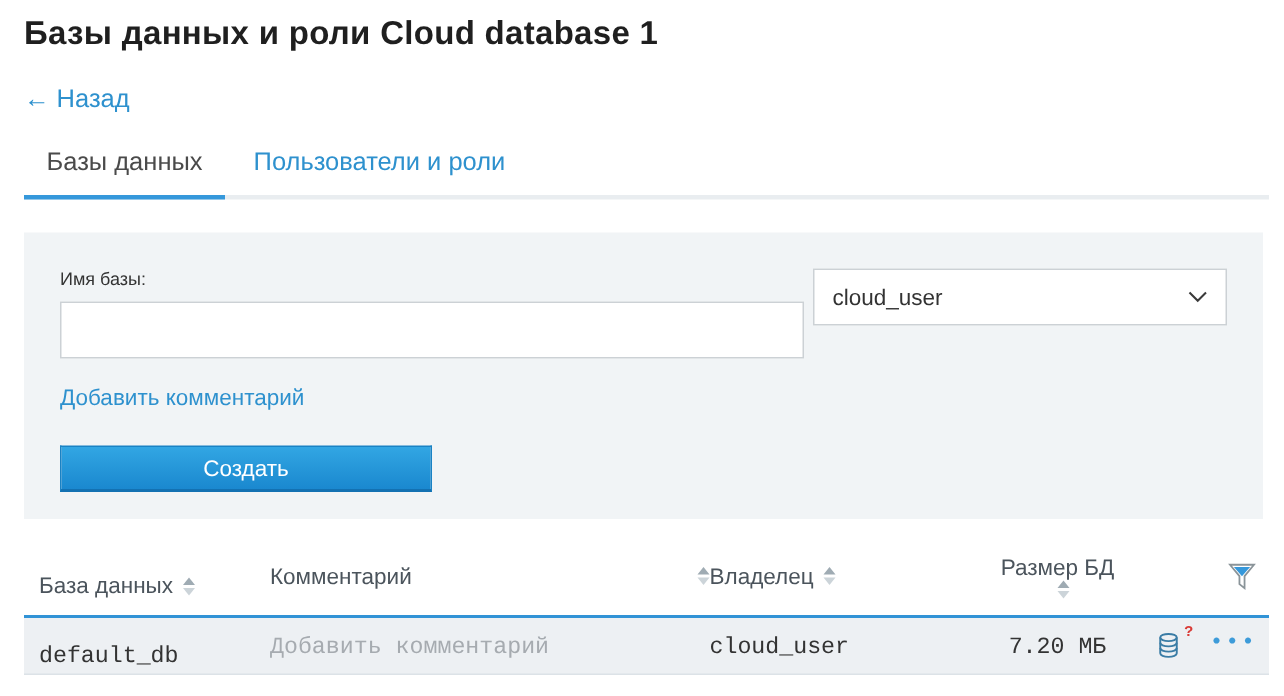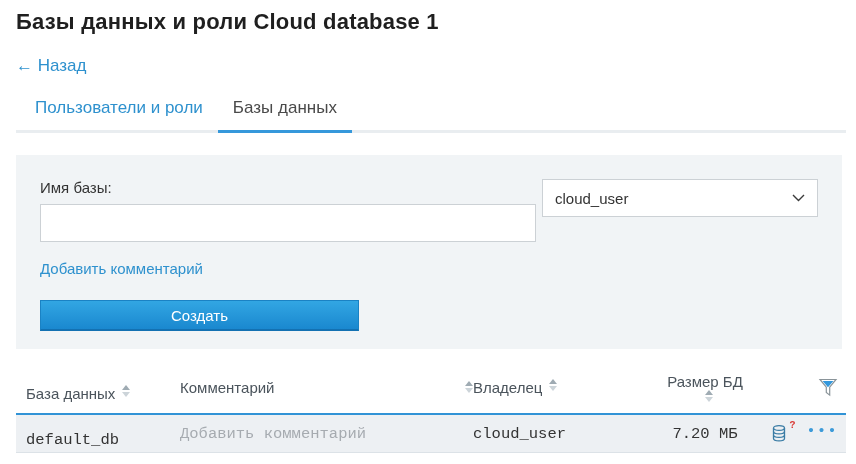--- a/index.html
+++ b/index.html
@@ -47,21 +47,21 @@
   }
   .tab.inactive { color: #2e91ce; margin-left: 4px; }
 
   
   .panel {
     margin: 22px 14px 0 16px;
     background: #f1f4f6;
     padding: 24px 24px 18px 24px;
   }
   .panel-row { display: flex; justify-content: space-between; }
-  .field-label { font-size: 15px; color: #333; margin-bottom: 8px; }
+  .field-label { font-size: 12px; color: #333; margin-bottom: 8px; }
   .col-left  { width: 496px; }
   .col-right { width: 276px; }
   .text-input {
     width: 496px; height: 38px;
     border: 1px solid #ccd1d5;
     background: #fff;
     padding: 0 12px;
     font-size: 15px;
     font-family: inherit;
     color: #333;
@@ -83,21 +83,21 @@
     display: inline-block;
     margin-top: 18px;
     font-size: 15px;
     color: #2e91ce;
     text-decoration: none;
     cursor: pointer;
   }
   .create-button {
     display: block;
     margin-top: 22px;
-    width: 319px; height: 31px;
+    width: 248px; height: 31px;
     background: linear-gradient(to bottom, #32a6e3, #1a88cf);
     border: 1px solid #1a82c4;
     border-bottom: 2px solid #1371b2;
     color: #ffffff;
     font-size: 15px;
     font-family: inherit;
     cursor: pointer;
   }
 
   
@@ -113,23 +113,23 @@
   .trow {
     display: flex;
     align-items: center;
     background: #edf0f3;
     border-bottom: 1px solid #dce2e7;
     height: 38px;
     font-size: 15.5px;
     color: #333;
     font-family: Liberation Mono, monospace;
   }
-  .c-name    { width: 164px; padding-left: 10px; display: flex; align-items: flex-start; margin-top: 13px; }
+  .c-name    { width: 164px; padding-left: 10px; display: flex; align-items: center; margin-top: 13px; }
   .c-comment { width: 293px; display: flex; align-items: center; justify-content: space-between; }
-  .c-owner   { width: 167px; display: flex; align-items: flex-start; }
+  .c-owner   { width: 167px; display: flex; align-items: center; }
   .c-size    { width: 130px; display: flex; align-items: center; flex-direction: column; }
   .c-actions { flex: 1; display: flex; align-items: center; justify-content: flex-end; padding-right: 8px; gap: 18px; }
   .th-label { cursor: pointer; }
   .sort-icon { display: inline-flex; flex-direction: column; margin-left: 7px; cursor: pointer; }
   .sort-icon .up {
     width: 0; height: 0;
     border-left: 4px solid transparent; border-right: 4px solid transparent;
     border-bottom: 5px solid #9fabb3;
     margin-bottom: 2px;
   }
@@ -153,22 +153,22 @@
 </head>
 <body>
 
 <div class="page">
 
   <h1 class="page-title">Базы данных и роли Cloud database 1</h1>
 
   <a class="back-link">← Назад</a>
 
   <div class="tabs">
+    <div class="tab active">Базы данных</div>
     <div class="tab inactive">Пользователи и роли</div>
-    <div class="tab active">Базы данных</div>
   </div>
 
   <div class="panel">
     <div class="panel-row">
       <div class="col-left">
         <div class="field-label">Имя базы:</div>
         <input class="text-input" type="text" value="" style="">
       </div>
       <div class="col-right">
         <div class="select-box">

